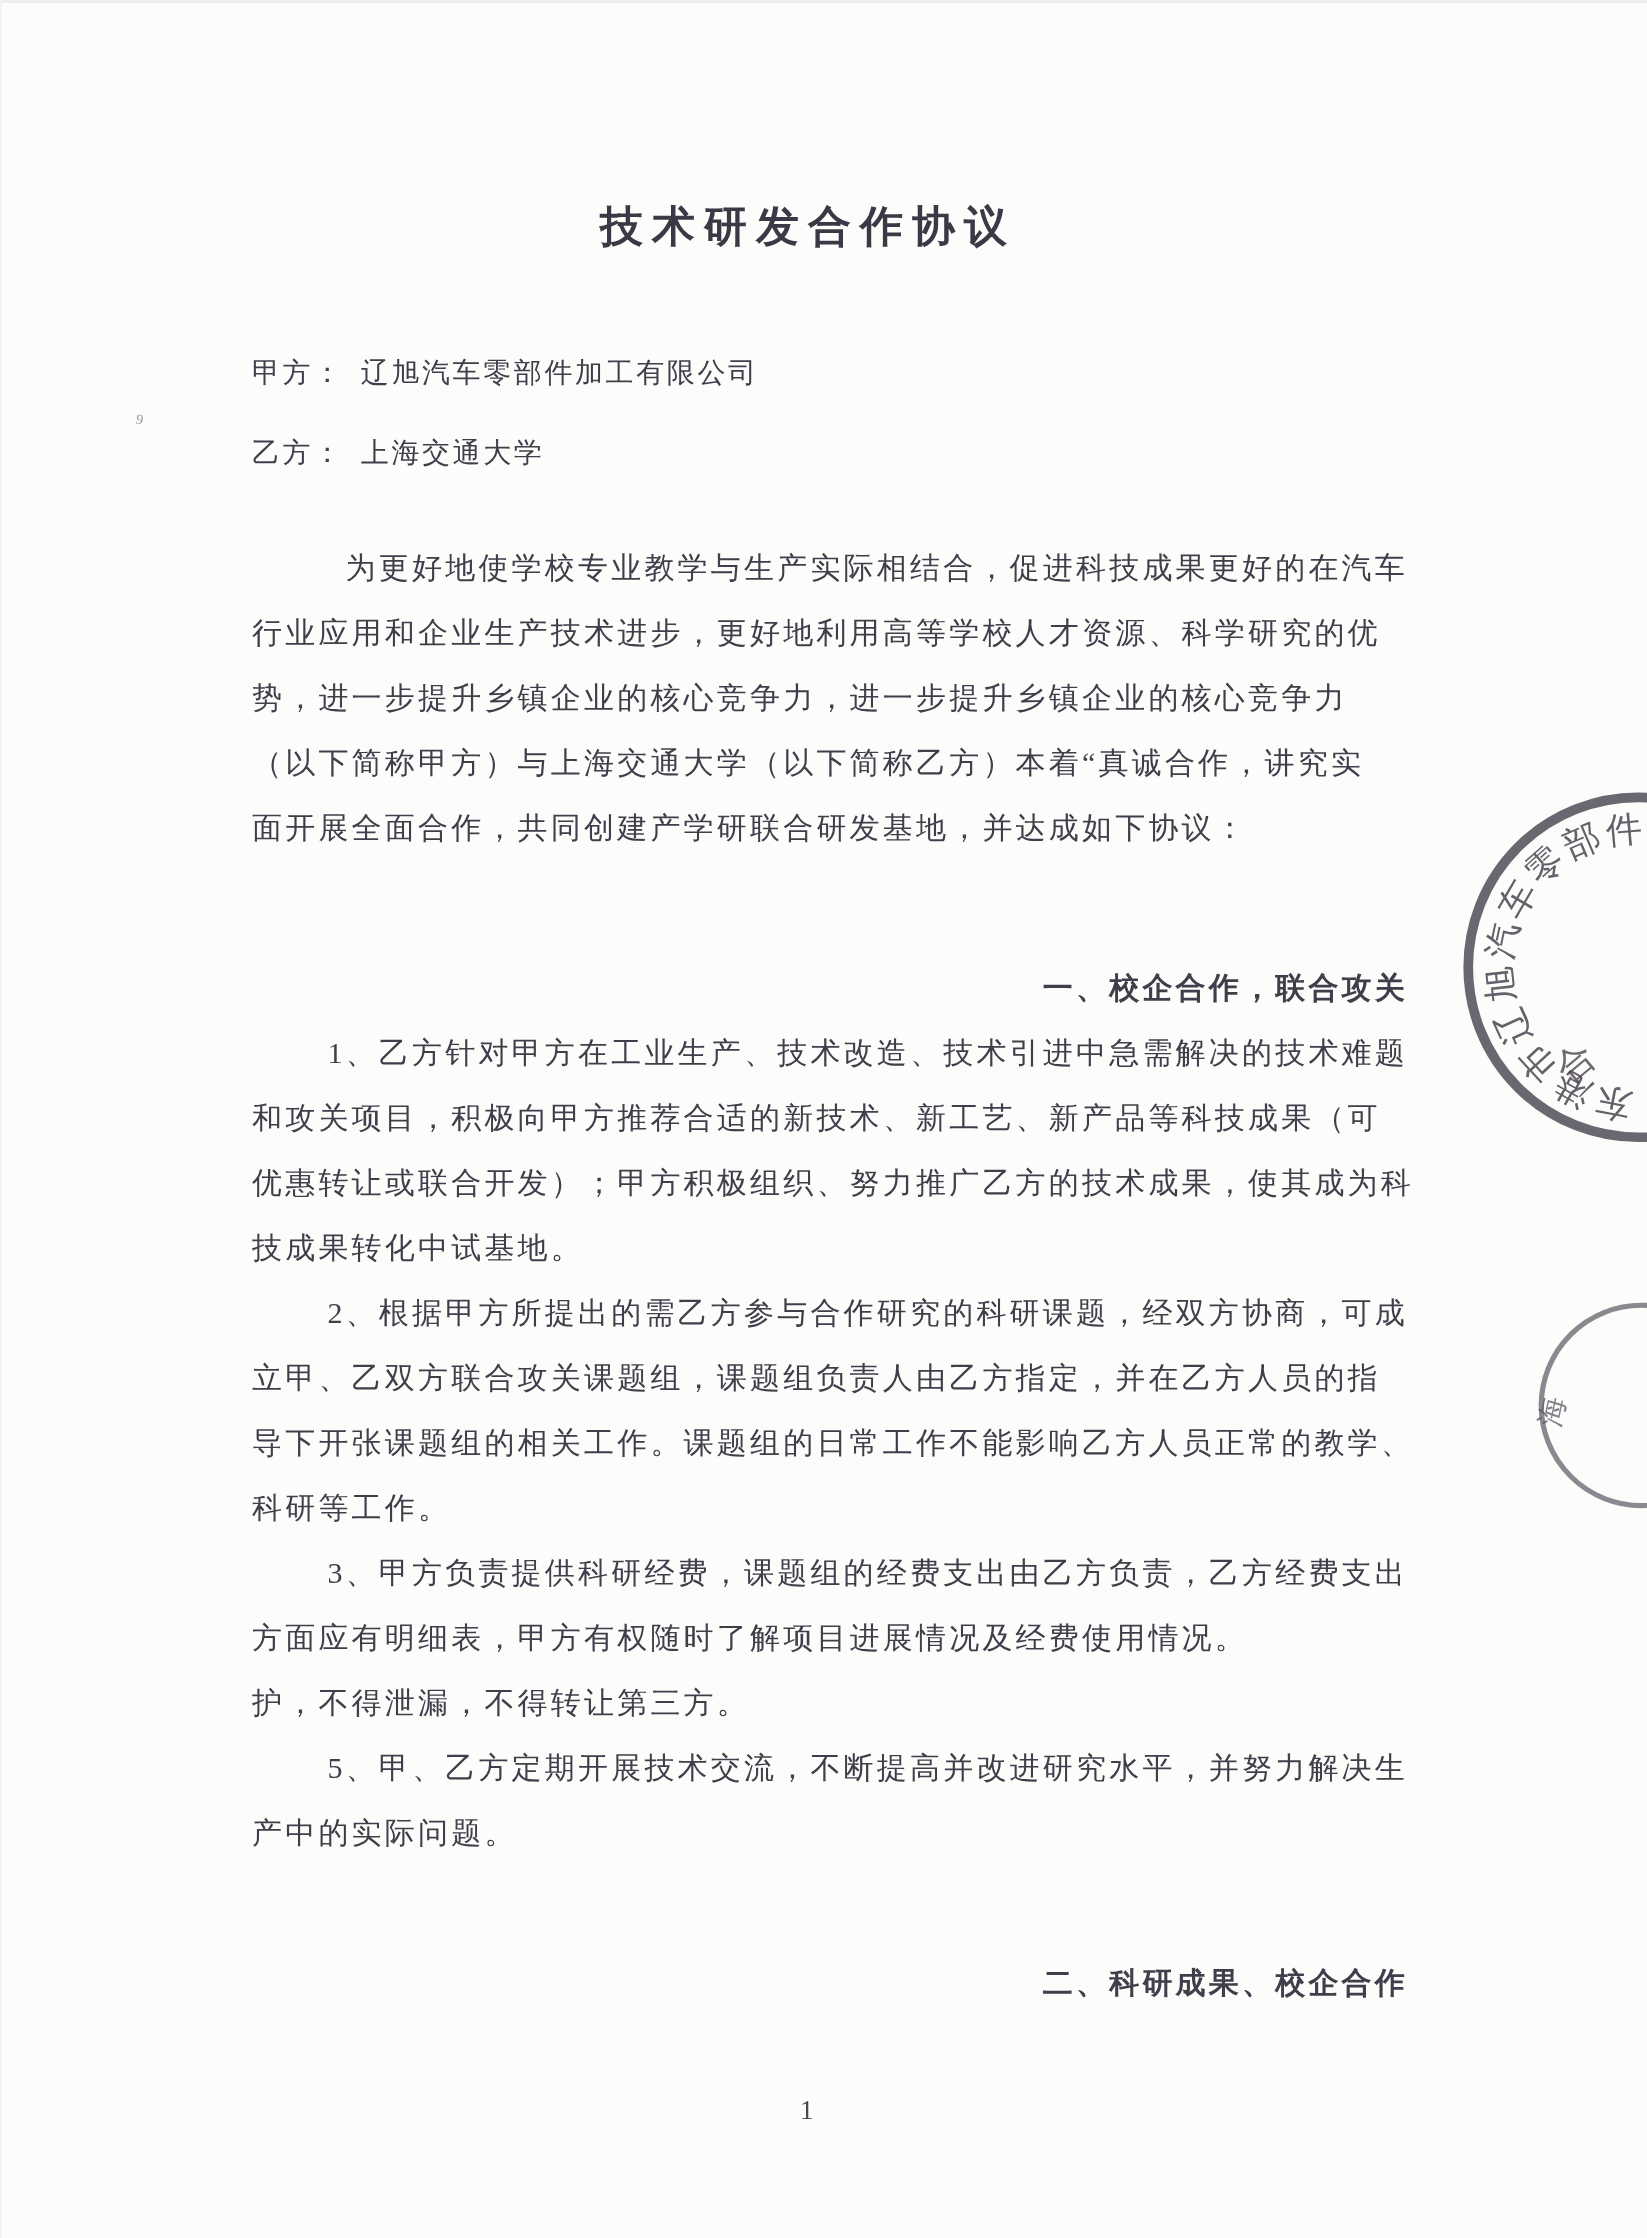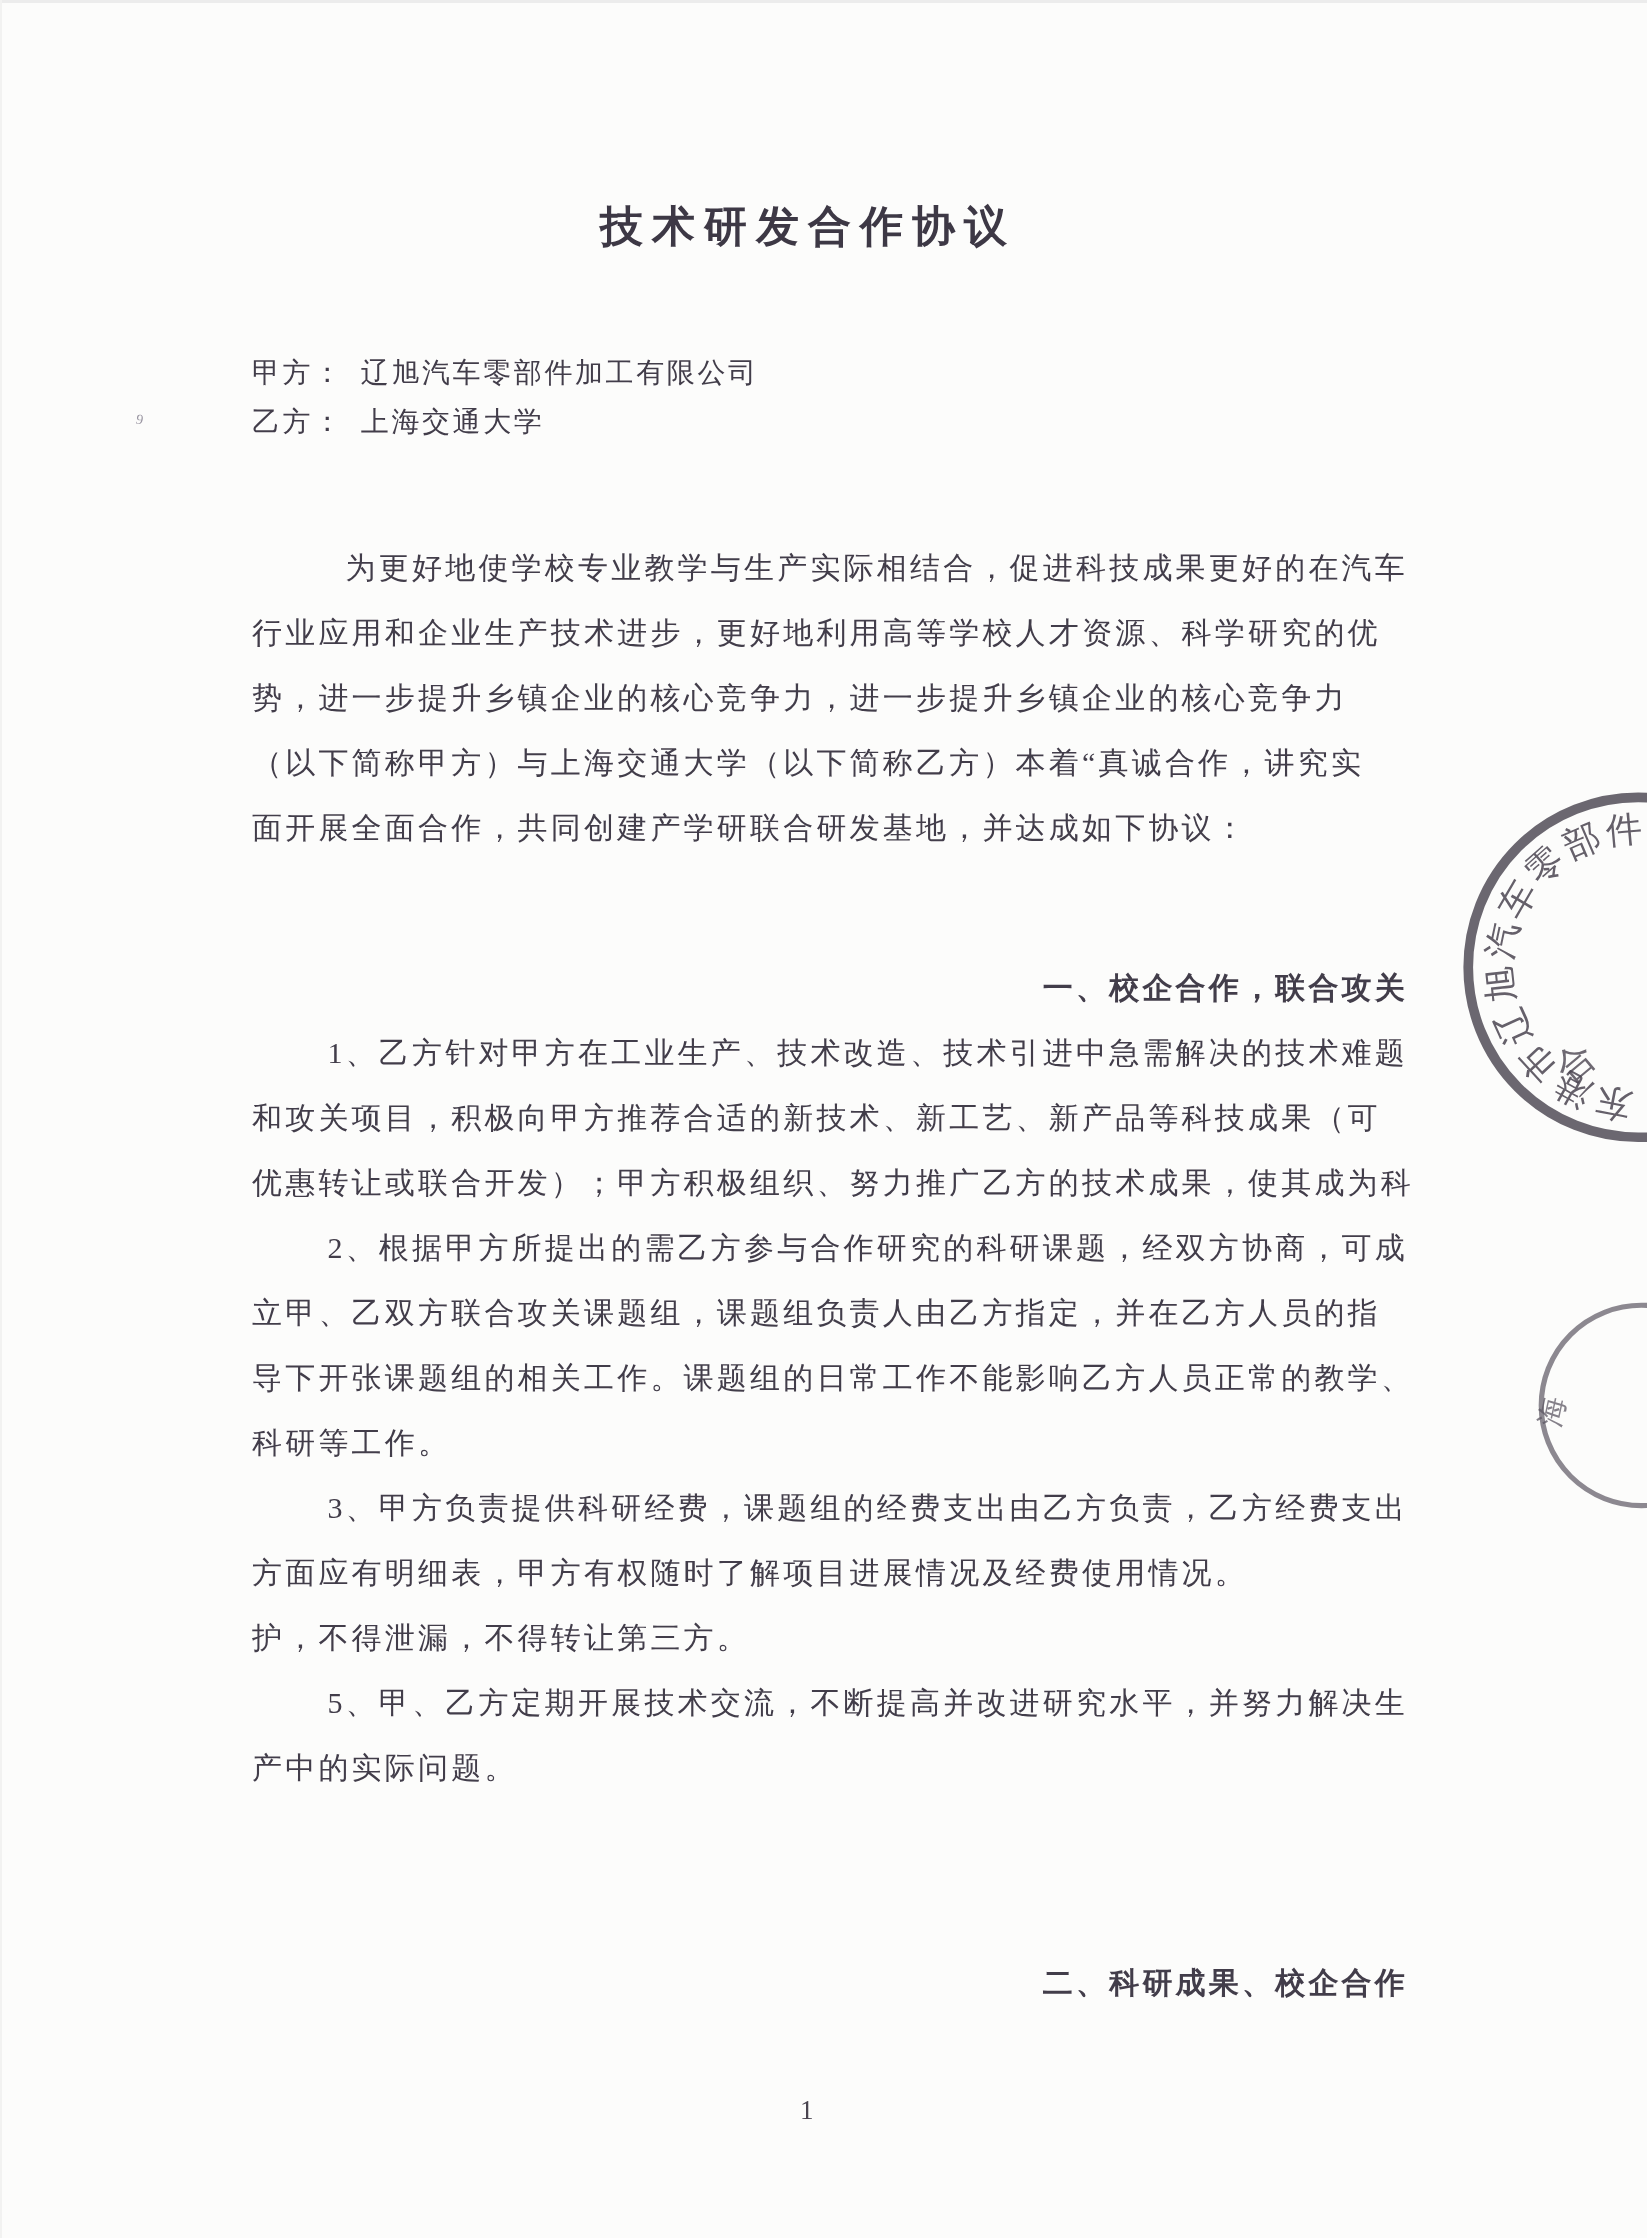--- a/index.html
+++ b/index.html
@@ -19,21 +19,21 @@
   .doc-title{
     position:absolute;left:808px;top:198px;transform:translateX(-50%);
     font-size:43px;font-weight:bold;letter-spacing:9px;white-space:nowrap;
     color:#3d3845;
   }
   .party-line{
     position:absolute;left:252px;
     font-size:28px;letter-spacing:2.6px;white-space:nowrap;
   }
   .party-a{top:354px;}
-  .party-b{top:403px;text-align:right;}
+  .party-b{top:434px;text-align:right;}
   .party-line .gap{display:inline-block;width:17px;}
 
   .body-block{position:absolute;left:252px;width:1156px;}
   .intro-block{top:535px;}
   .sec1-block{top:955px;}
   .sec2-block{top:1950px;}
   .tline{
     height:65px;line-height:65px;
     font-size:30px;letter-spacing:3.2px;white-space:nowrap;
   }
@@ -70,20 +70,21 @@
     <div class="tline">势，进一步提升乡镇企业的核心竞争力，进一步提升乡镇企业的核心竞争力</div>
     <div class="tline">（以下简称甲方）与上海交通大学（以下简称乙方）本着“真诚合作，讲究实</div>
     <div class="tline">面开展全面合作，共同创建产学研联合研发基地，并达成如下协议：</div>
   </div>
 
   <div class="body-block sec1-block">
     <div class="tline indent heading">一、校企合作，联合攻关</div>
     <div class="tline indent">1、乙方针对甲方在工业生产、技术改造、技术引进中急需解决的技术难题</div>
     <div class="tline">和攻关项目，积极向甲方推荐合适的新技术、新工艺、新产品等科技成果（可</div>
     <div class="tline">优惠转让或联合开发）；甲方积极组织、努力推广乙方的技术成果，使其成为科</div>
+    <div class="tline">技成果转化中试基地。</div>
     <div class="tline indent">2、根据甲方所提出的需乙方参与合作研究的科研课题，经双方协商，可成</div>
     <div class="tline">立甲、乙双方联合攻关课题组，课题组负责人由乙方指定，并在乙方人员的指</div>
     <div class="tline">导下开张课题组的相关工作。课题组的日常工作不能影响乙方人员正常的教学、</div>
     <div class="tline">科研等工作。</div>
     <div class="tline indent">3、甲方负责提供科研经费，课题组的经费支出由乙方负责，乙方经费支出</div>
     <div class="tline">方面应有明细表，甲方有权随时了解项目进展情况及经费使用情况。</div>
     <div class="tline">护，不得泄漏，不得转让第三方。</div>
     <div class="tline indent">5、甲、乙方定期开展技术交流，不断提高并改进研究水平，并努力解决生</div>
     <div class="tline">产中的实际问题。</div>
   </div>

